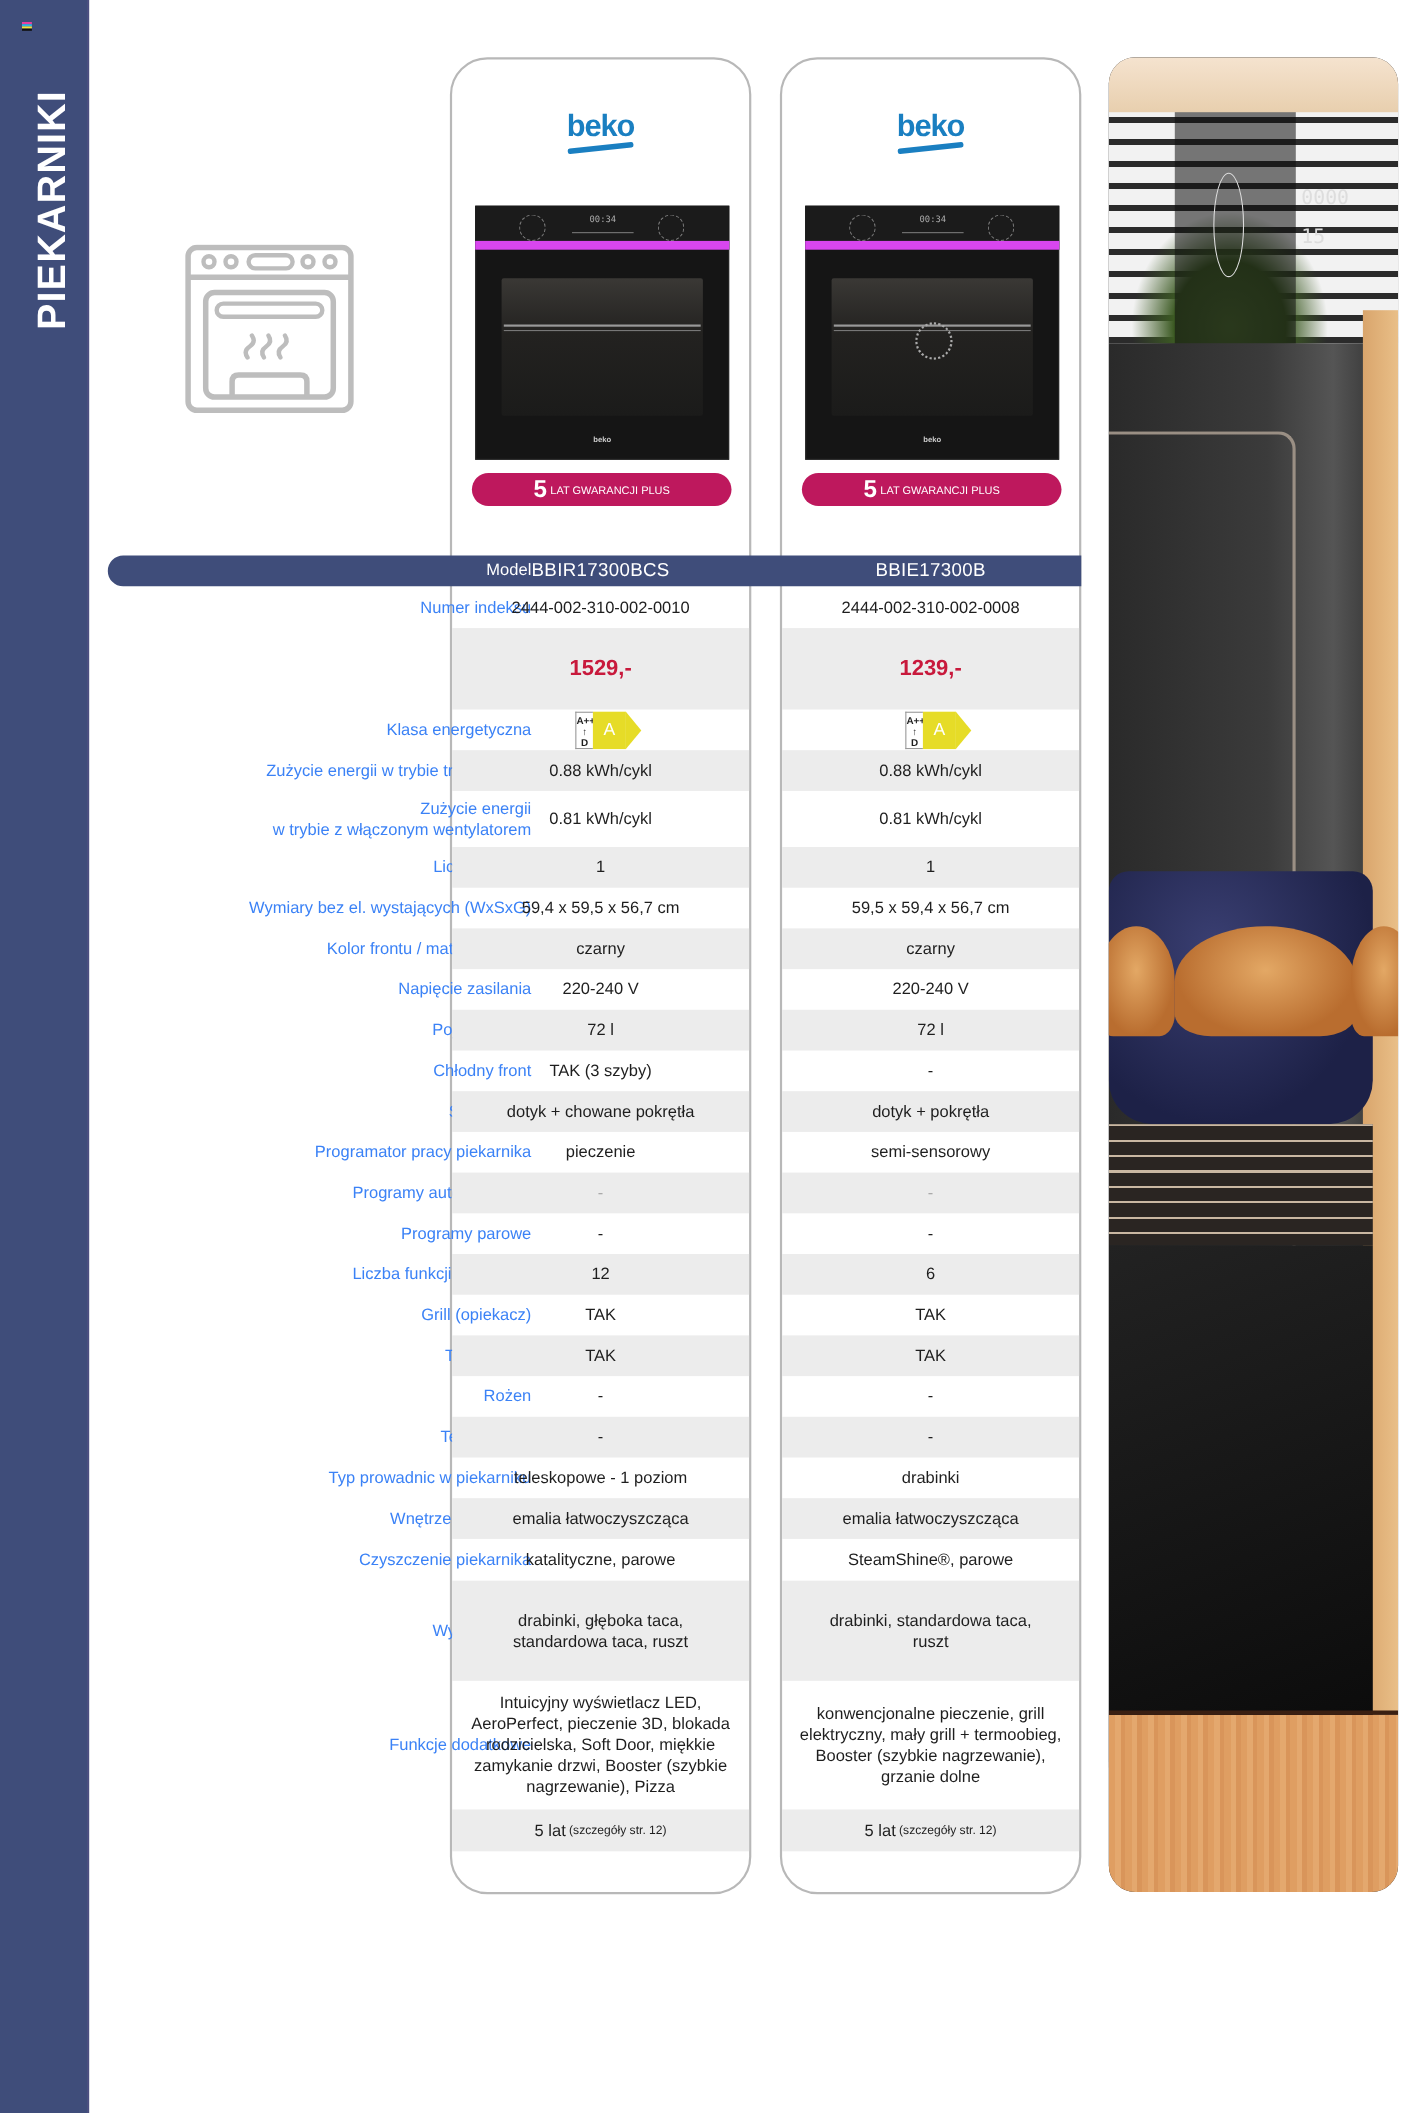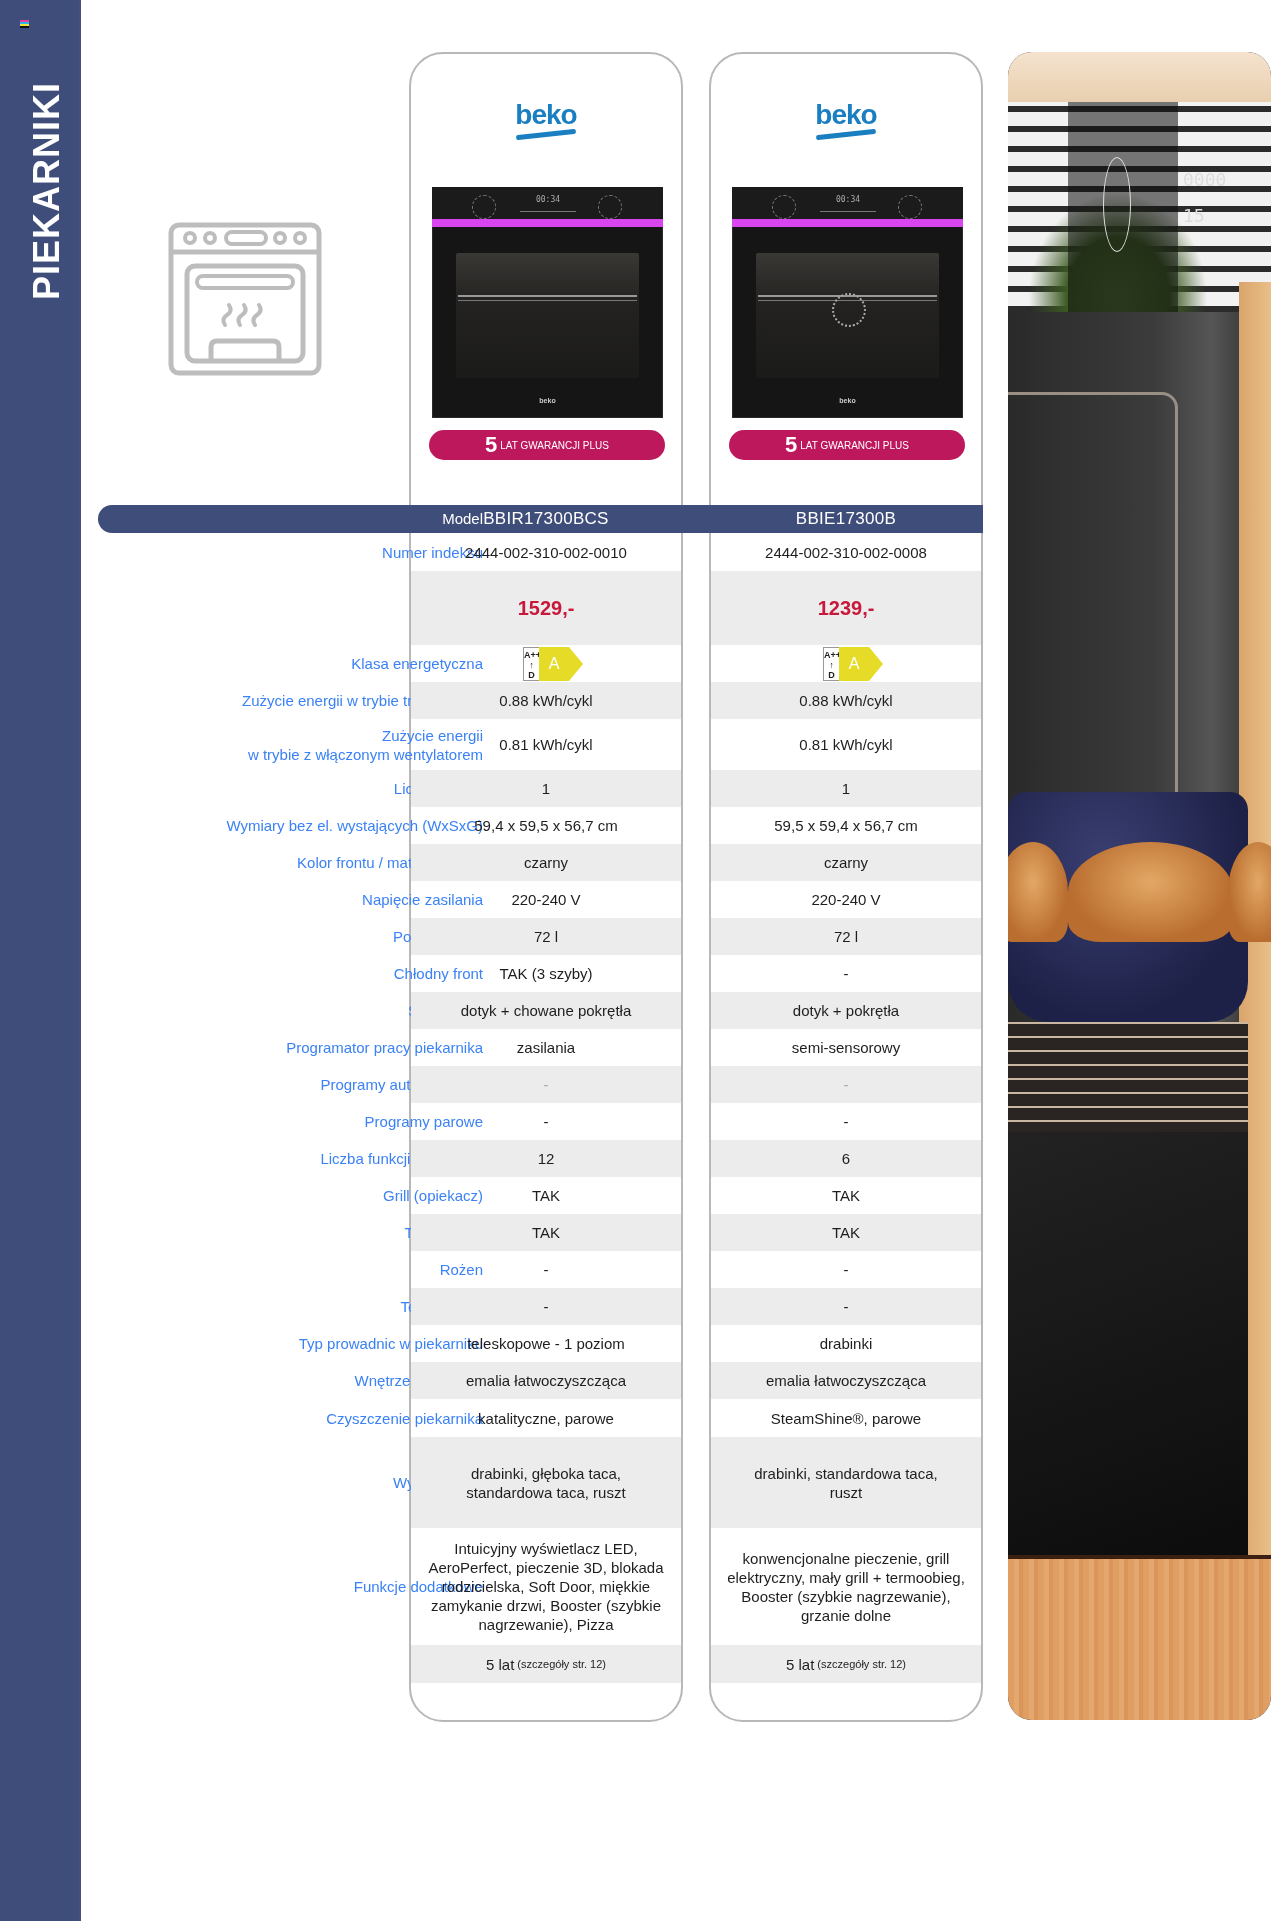--- a/index.html
+++ b/index.html
@@ -223,21 +223,21 @@
     <div class="val v1">TAK (3 szyby)</div>
     <div class="val v2">-</div>
   </div>
   <div class="row shade" style="top:992px;height:37px">
     <div class="label">Sterowanie</div>
     <div class="val v1">dotyk + chowane pokrętła</div>
     <div class="val v2">dotyk + pokrętła</div>
   </div>
   <div class="row" style="top:1029px;height:37px">
     <div class="label">Programator pracy piekarnika</div>
-    <div class="val v1">zasilania</div>
+    <div class="val v1">pieczenie</div>
     <div class="val v2">semi-sensorowy</div>
   </div>
   <div class="row shade" style="top:1066px;height:37px">
     <div class="label">Programy automatyczne</div>
     <div class="val v1 faint">-</div>
     <div class="val v2 faint">-</div>
   </div>
   <div class="row" style="top:1103px;height:37px">
     <div class="label">Programy parowe</div>
     <div class="val v1">-</div>

